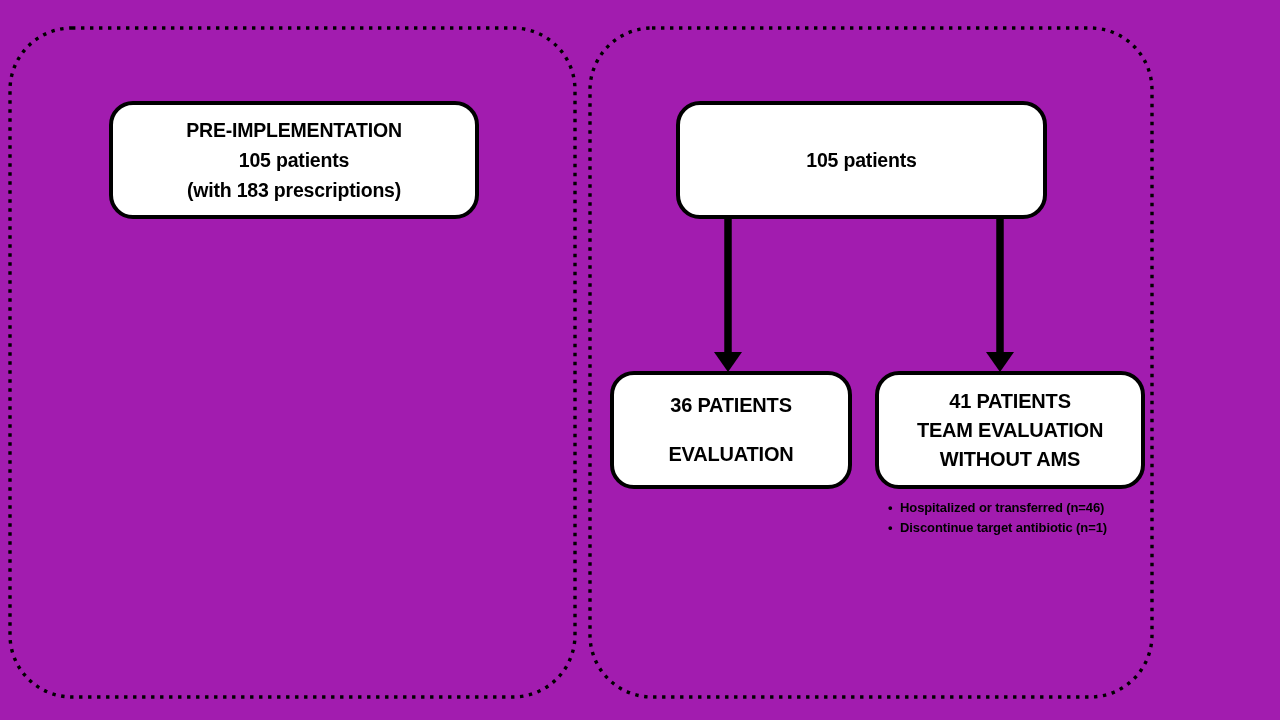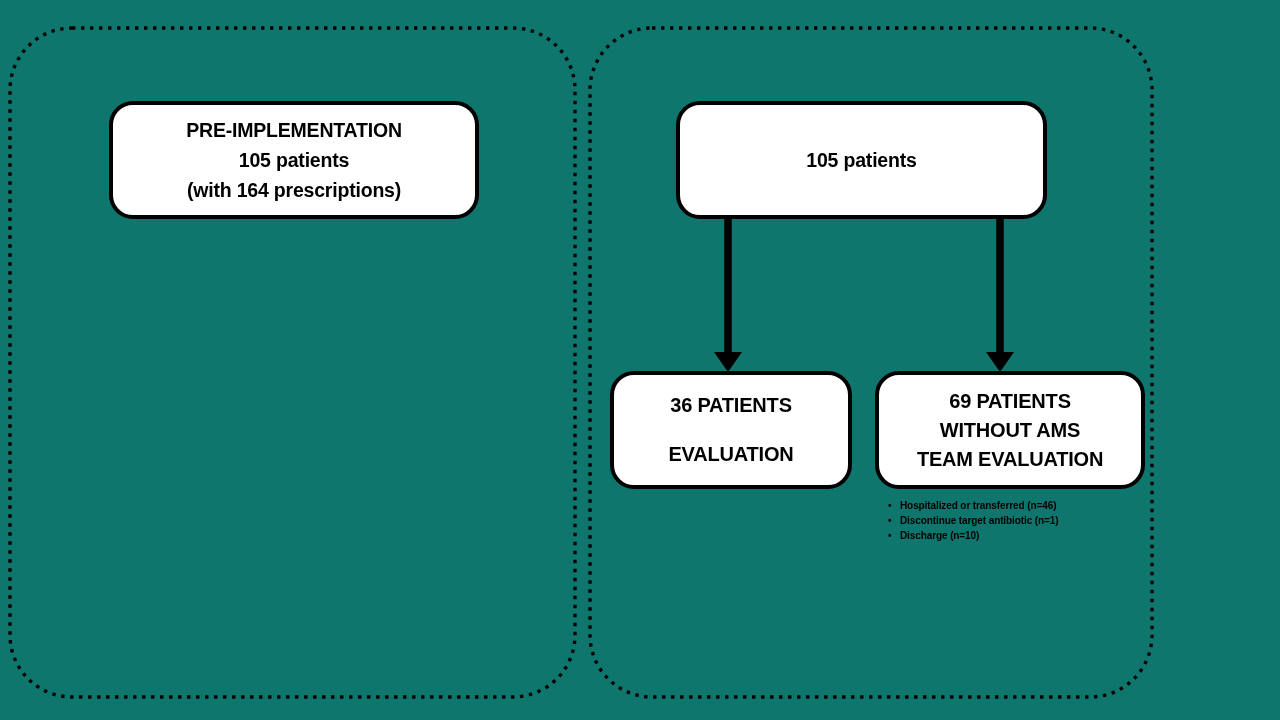--- a/index.html
+++ b/index.html
@@ -7,21 +7,21 @@
     padding: 0;
     background: #ffffff;
   }
   body {
     font-family: "Liberation Sans", sans-serif;
   }
   #canvas {
     position: relative;
     width: 1280px;
     height: 720px;
-    background: #0f766e;
+    background: #a21caf;
     overflow: hidden;
   }
   svg.layer {
     position: absolute;
     left: 0;
     top: 0;
     width: 1280px;
     height: 720px;
   }
   .box-text {
@@ -45,21 +45,21 @@
   #pre-box-text   { left: 111px; top: 103px; width: 366px; height: 114px; }
   #post-box-text  { left: 678px; top: 103px; width: 367px; height: 114px; }
   #with-box-text  { left: 612px; top: 373px; width: 238px; height: 114px; gap: 20px; }
   #without-box-text { left: 877px; top: 373px; width: 266px; height: 114px; }
 
   #notes-list {
     position: absolute;
     left: 888px;
     top: 498px;
     width: 280px;
-    font-size: 10px;
+    font-size: 13px;
     font-weight: bold;
     line-height: 1.5;
     color: #000000;
     letter-spacing: -0.1px;
   }
   #notes-list .note-item {
     white-space: nowrap;
     display: block;
   }
   #notes-list .bullet-glyph {
@@ -88,43 +88,40 @@
     </g>
     <g>
       <line x1="1000" y1="217" x2="1000" y2="356" stroke="#000000" stroke-width="7.5"></line>
       <polygon points="986,352 1014,352 1000,372" fill="#000000"></polygon>
     </g>
   </svg>
 
   <div class="box-text top-box-text" id="pre-box-text">
     <span class="line">PRE-IMPLEMENTATION</span>
     <span class="line">105 patients</span>
-    <span class="line">(with 164 prescriptions)</span>
+    <span class="line">(with 183 prescriptions)</span>
   </div>
 
   <div class="box-text top-box-text" id="post-box-text">
     <span class="line">105 patients</span>
   </div>
 
   <div class="box-text leaf-box-text" id="with-box-text">
     <span class="line">36 PATIENTS</span>
     <span class="line">EVALUATION</span>
   </div>
 
   <div class="box-text leaf-box-text" id="without-box-text">
-    <span class="line">69 PATIENTS</span>
+    <span class="line">41 PATIENTS</span>
+    <span class="line">TEAM EVALUATION</span>
     <span class="line">WITHOUT AMS</span>
-    <span class="line">TEAM EVALUATION</span>
   </div>
 
   <div id="notes-list">
     <span class="note-item">
       <span class="bullet-glyph">•</span><span>Hospitalized or transferred (n=46)</span>
     </span>
     <span class="note-item">
       <span class="bullet-glyph">•</span><span>Discontinue target antibiotic (n=1)</span>
     </span>
-    <span class="note-item">
-      <span class="bullet-glyph">•</span><span>Discharge (n=10)</span>
-    </span>
   </div>
 
 </div>
 
 </body></html>

